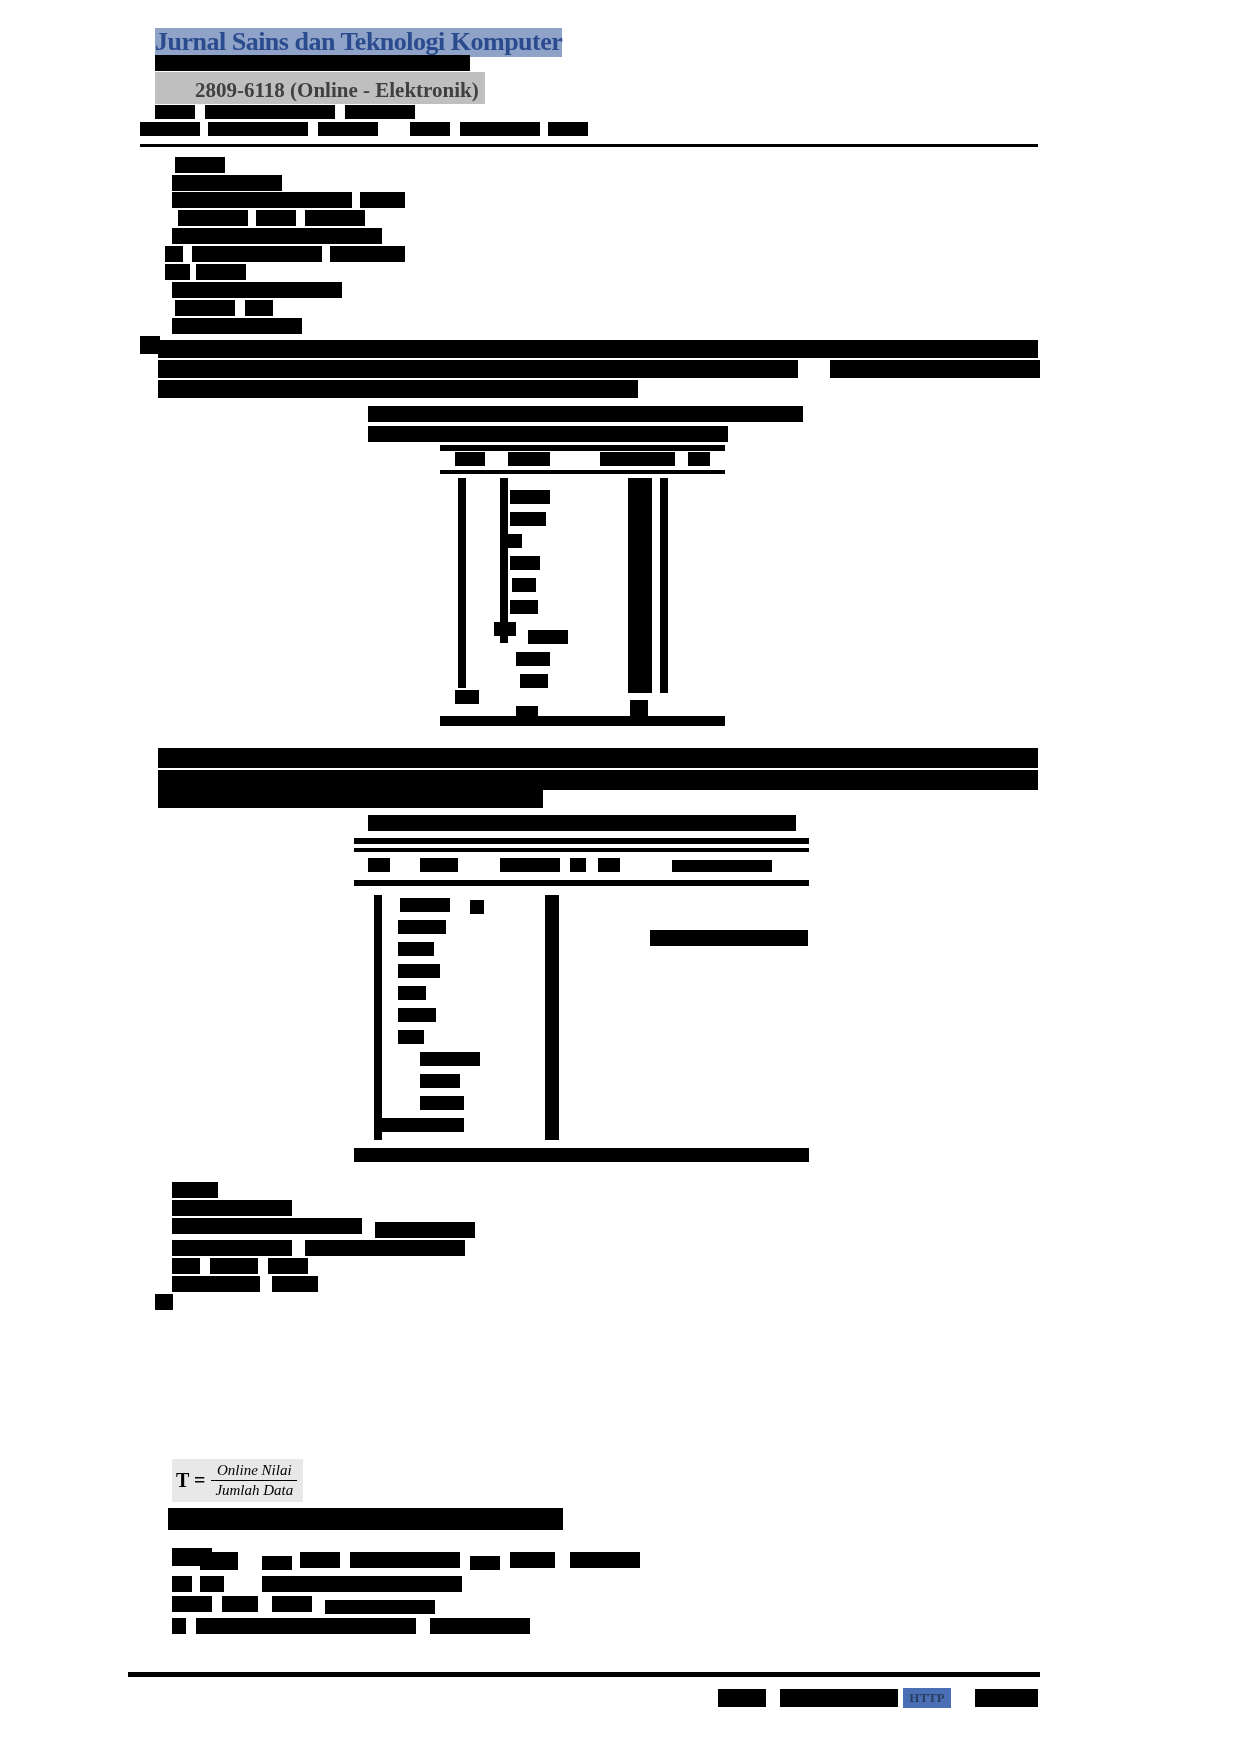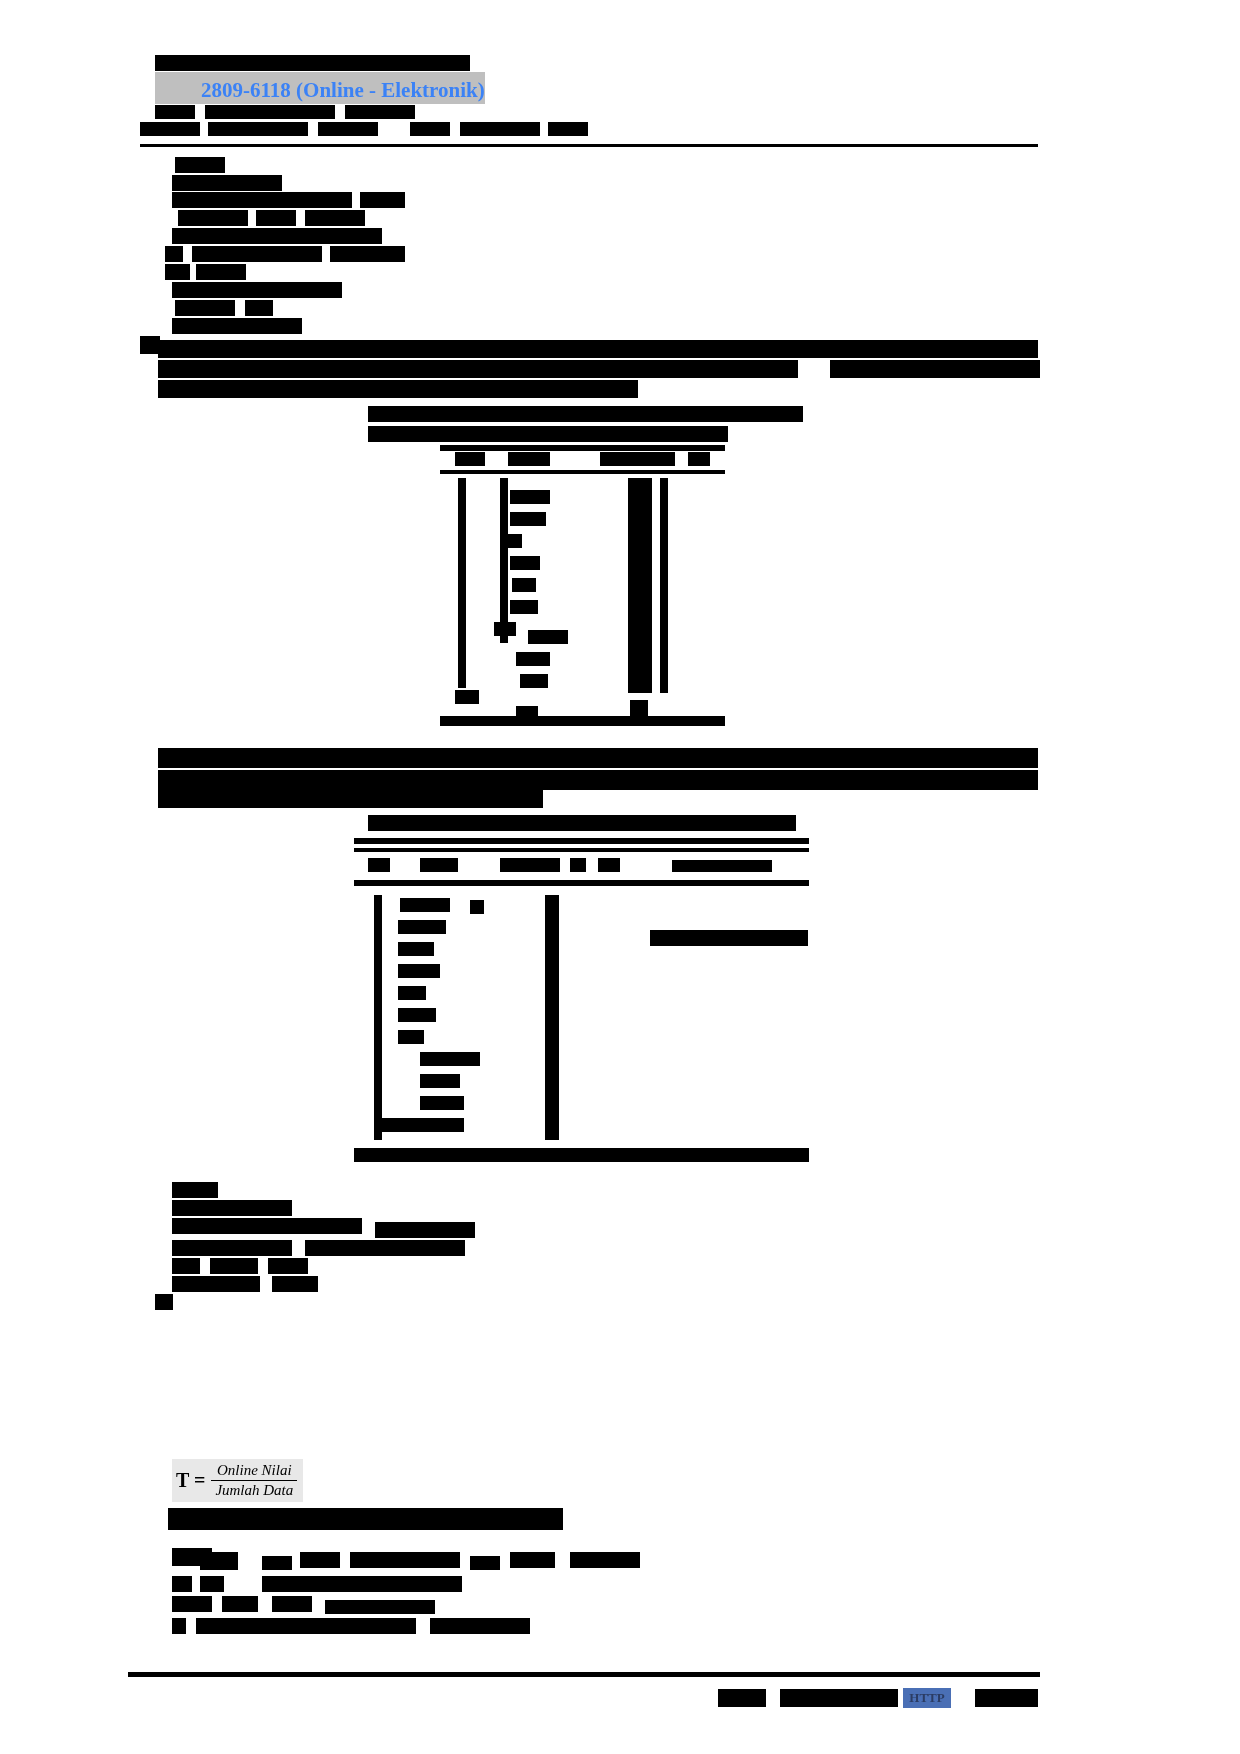--- a/index.html
+++ b/index.html
@@ -41,26 +41,26 @@
     font-weight: bold;
     font-size: 26px;
     letter-spacing: -0.5px;
     color: #2b4b8f;
     background: #8fa3c8;
     white-space: nowrap;
     line-height: 1.1;
   }
   .issn-line {
     position: absolute;
-    left: 201px;
+    left: 195px;
     top: 78px;
     font-family: "Liberation Serif", serif;
     font-weight: bold;
     font-size: 21px;
-    color: #3b82f6;
+    color: #404040;
     white-space: nowrap;
   }
   .issn-box {
     position: absolute;
     left: 155px;
     top: 72px;
     width: 330px;
     height: 32px;
     background: #bfbfbf;
   }
@@ -111,20 +111,21 @@
     font-weight: bold;
     text-align: center;
     line-height: 20px;
   }
 </style>
 </head>
 <body>
 
 <div class="page">
 
+  <div class="journal-title">Jurnal Sains dan Teknologi Komputer</div>
 
   <div class="issn-box"></div>
   <div class="issn-line">2809-6118 (Online - Elektronik)</div>
 
   <div class="formula">
     <span class="lhs">T =</span>
     <span class="frac">
       <span class="num">Online Nilai</span>
       <span class="den">Jumlah Data</span>
     </span>

